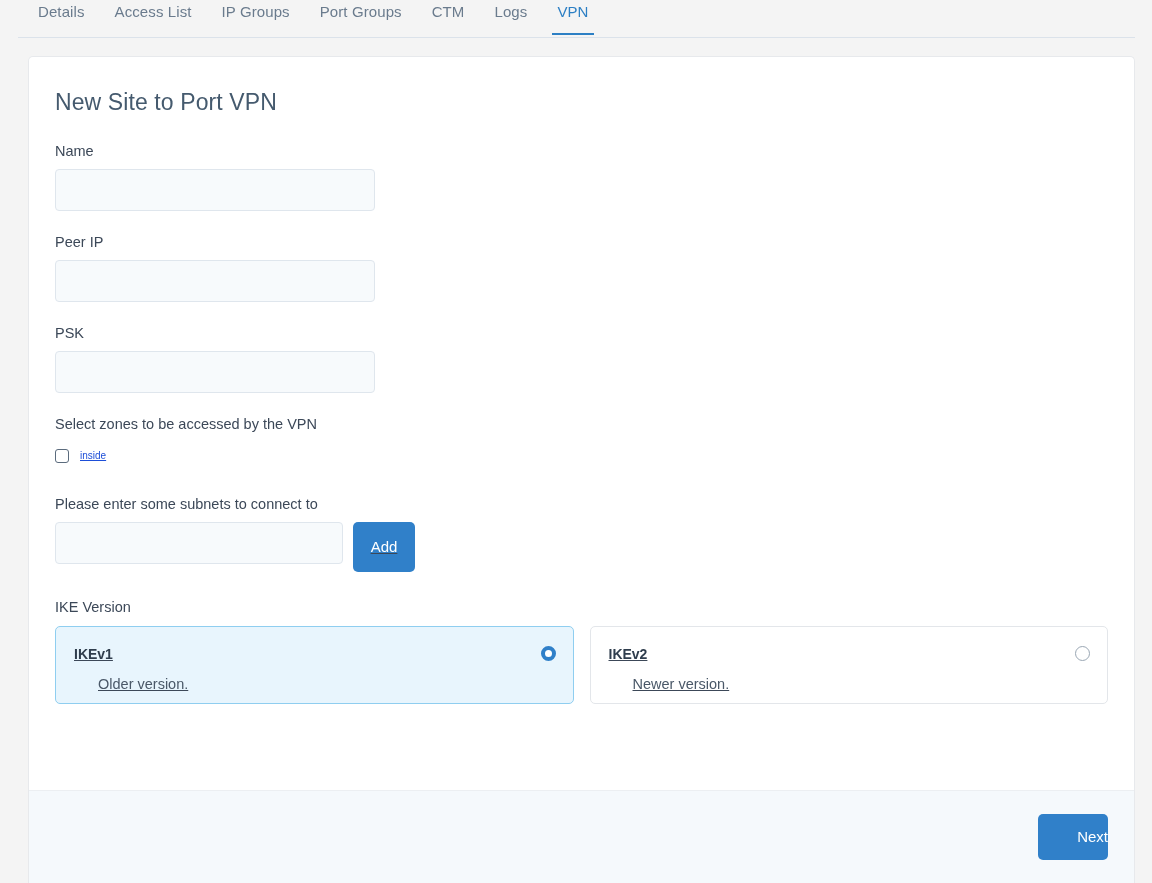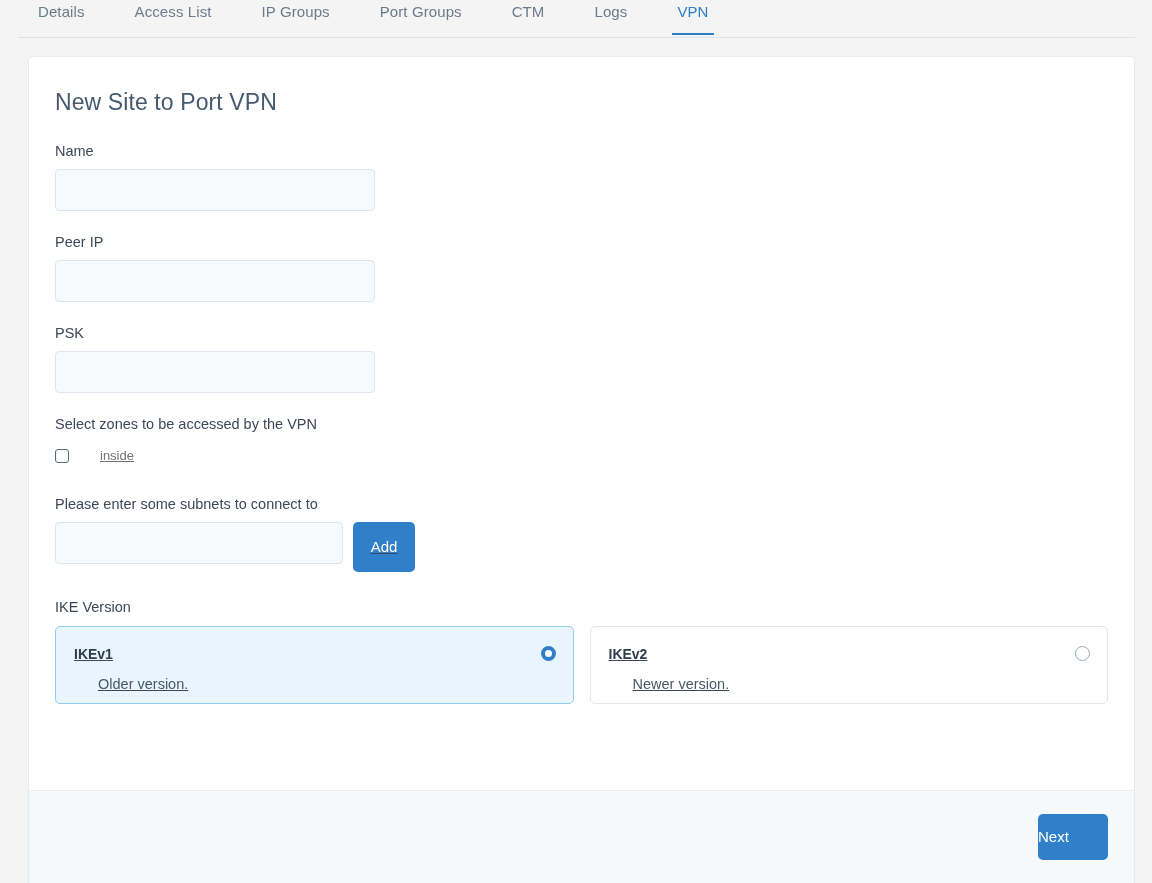--- a/index.html
+++ b/index.html
@@ -1,15 +1,15 @@
 <!DOCTYPE html>
 <html><head>
 <meta charset="utf-8">
 <style>
-  * { box-sizing: border-box; gap: 20px; }
+  * { box-sizing: border-box; }
   html, body {
     margin: 0;
     padding: 0;
   }
   body {
     width: 1152px;
     height: 883px;
     background: #f4f4f4;
     font-family: "Liberation Sans", sans-serif;
     color: #3c4858;
@@ -122,22 +122,22 @@
     width: 14px;
     height: 14px;
     border: 1.4px solid #5b6b7d;
     border-radius: 3px;
     background: #ffffff;
     margin-right: 11px;
     flex: none;
     cursor: pointer;
   }
   .cbox-label {
-    font-size: 13px;
-    color: #737373;
+    font-size: 10px;
+    color: #1d4ed8;
     line-height: 18px;
     text-decoration: underline;
   }
 
   
   .subnet-row {
     display: flex;
     align-items: flex-start;
     gap: 10px;
     text-decoration: underline;
@@ -232,21 +232,21 @@
     width: 70px;
     height: 46px;
     background: #3080c9;
     color: #ffffff;
     border: none;
     border-radius: 5px;
     font-size: 15px;
     font-family: "Liberation Sans", sans-serif;
     cursor: pointer;
     padding: 0;
-    text-align: left;
+    text-align: right;
     line-height: 46px;
   }
 </style>
 </head>
 <body>
 
 <div class="tabbar">
   <div class="tabbar-underline"></div>
   <div class="tab">Details</div>
   <div class="tab">Access List</div>

